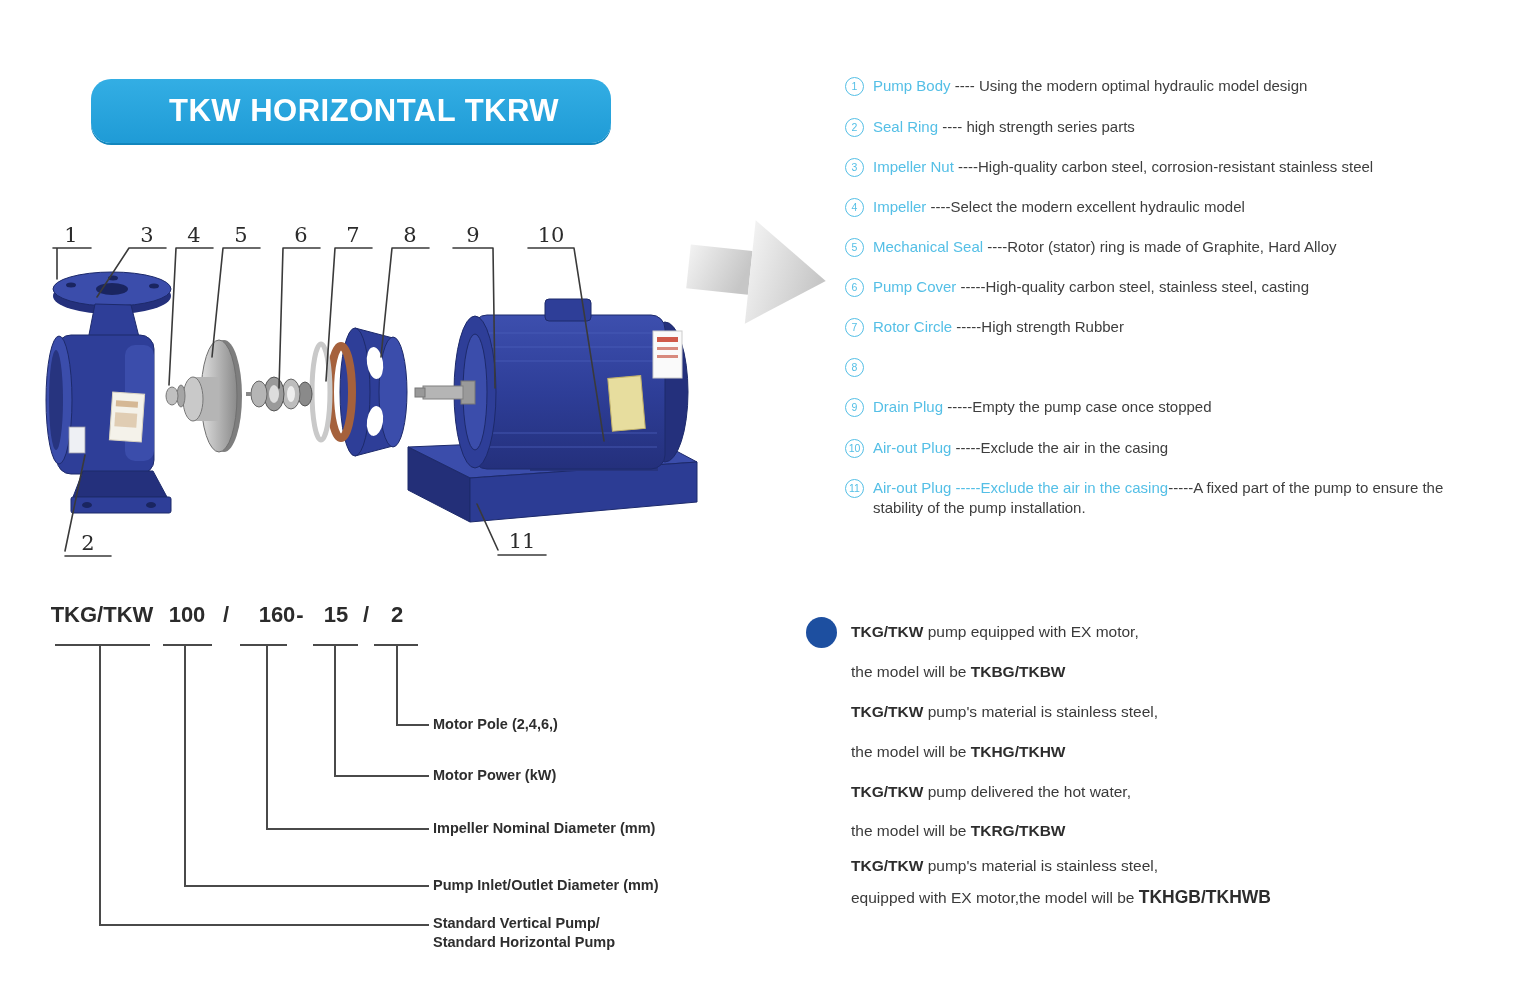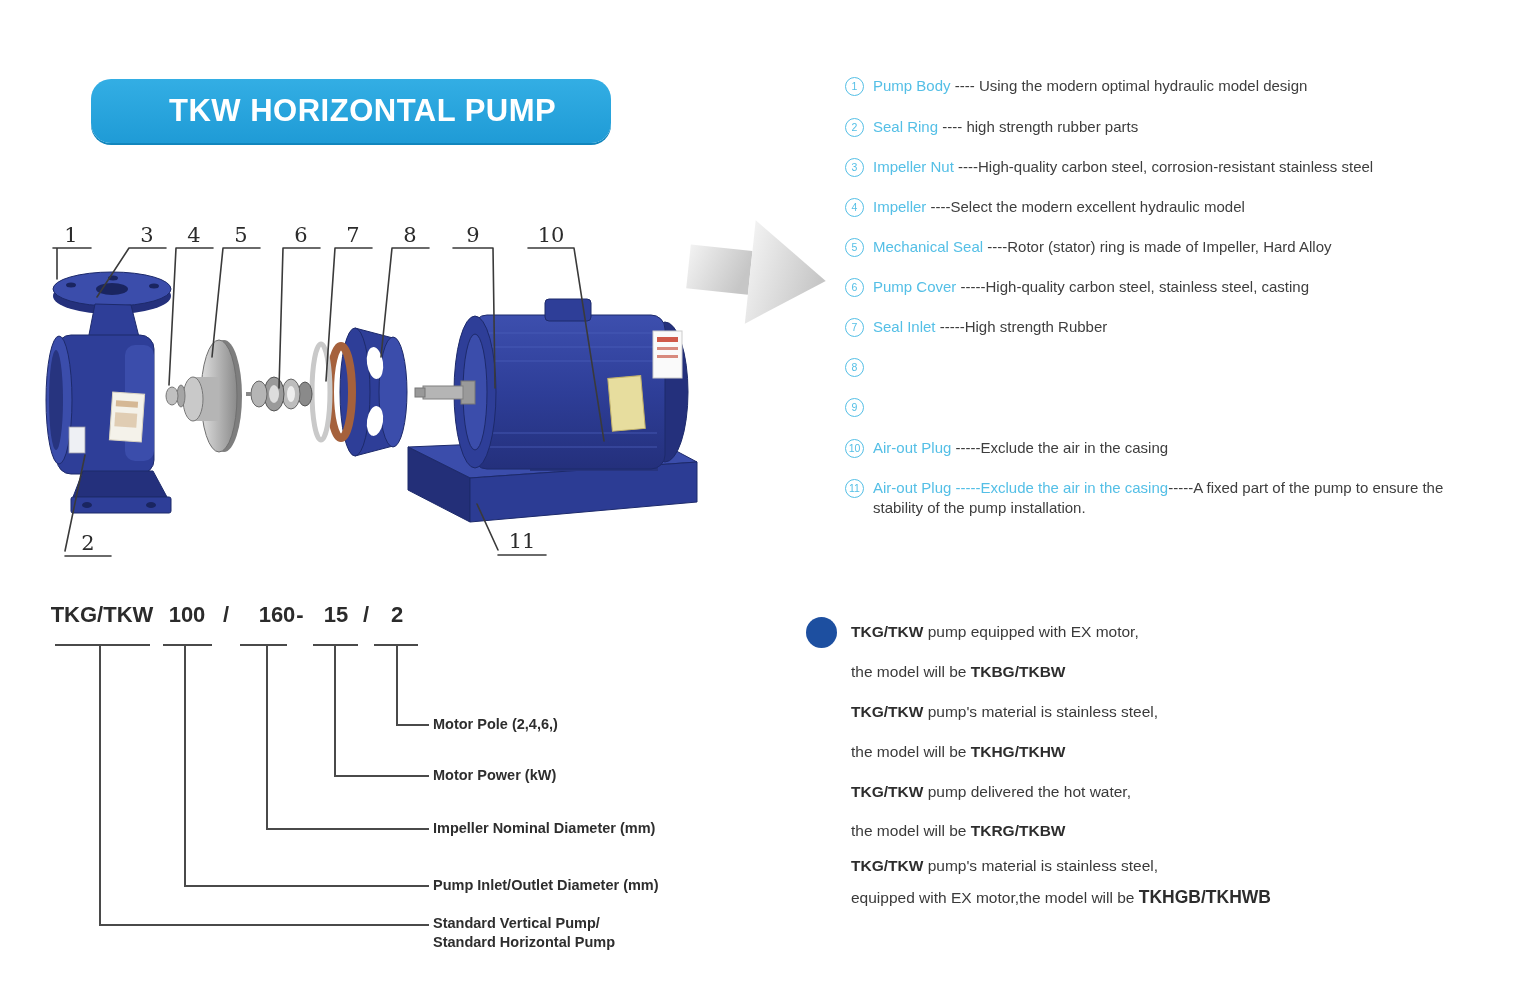--- a/index.html
+++ b/index.html
@@ -48,21 +48,21 @@
   .diagram{position:absolute;left:25px;top:205px;}
   .callout{font-family:"DejaVu Serif",serif;font-size:21px;fill:#2b2b2b;}
   .lead{stroke:#3a3a3a;stroke-width:1.6;fill:none;stroke-linecap:round;}
 </style>
 </head>
 <body>
 
 <div class="page">
 
   <div class="banner">
-    <span>TKW HORIZONTAL PUMP</span>
+    <span>TKW HORIZONTAL TKRW</span>
   </div>
 
   <svg class="diagram" width="810" height="372" viewBox="0 0 810 372">
     <defs>
       <linearGradient id="agrad" x1="0" y1="0" x2="1" y2="0.25">
         <stop offset="0" stop-color="#f2f2f2"></stop>
           <stop offset="1" stop-color="#c6c6c6"></stop>
       </linearGradient>
       <linearGradient id="mgrad" x1="0" y1="0" x2="0" y2="1">
         <stop offset="0" stop-color="#3d4fae"></stop>
@@ -200,47 +200,48 @@
     </g>
   </svg>
 
   <div>
     <div class="pitem it-0">
       <span class="pnum">1</span>
       <span><span class="pname">Pump Body</span><span class="psep"> ---- </span><span class="pdesc">Using the modern optimal hydraulic model design</span></span>
     </div>
     <div class="pitem it-1">
       <span class="pnum">2</span>
-      <span><span class="pname">Seal Ring</span><span class="psep"> ---- </span><span class="pdesc">high strength rubber parts</span></span>
+      <span><span class="pname">Seal Ring</span><span class="psep"> ---- </span><span class="pdesc">high strength series parts</span></span>
     </div>
     <div class="pitem it-2">
       <span class="pnum">3</span>
       <span><span class="pname">Impeller Nut</span><span class="psep"> ----</span><span class="pdesc">High-quality carbon steel, corrosion-resistant stainless steel</span></span>
     </div>
     <div class="pitem it-3">
       <span class="pnum">4</span>
       <span><span class="pname">Impeller</span><span class="psep"> ----</span><span class="pdesc">Select the modern excellent hydraulic model</span></span>
     </div>
     <div class="pitem it-4">
       <span class="pnum">5</span>
-      <span><span class="pname">Mechanical Seal</span><span class="psep"> ----</span><span class="pdesc">Rotor (stator) ring is made of Impeller, Hard Alloy</span></span>
+      <span><span class="pname">Mechanical Seal</span><span class="psep"> ----</span><span class="pdesc">Rotor (stator) ring is made of Graphite, Hard Alloy</span></span>
     </div>
     <div class="pitem it-5">
       <span class="pnum">6</span>
       <span><span class="pname">Pump Cover</span><span class="psep"> -----</span><span class="pdesc">High-quality carbon steel, stainless steel, casting</span></span>
     </div>
     <div class="pitem it-6">
       <span class="pnum">7</span>
-      <span><span class="pname">Seal Inlet</span><span class="psep"> -----</span><span class="pdesc">High strength Rubber</span></span>
+      <span><span class="pname">Rotor Circle</span><span class="psep"> -----</span><span class="pdesc">High strength Rubber</span></span>
     </div>
     <div class="pitem it-7">
       <span class="pnum">8</span>
     </div>
     <div class="pitem it-8">
       <span class="pnum">9</span>
+      <span><span class="pname">Drain Plug</span><span class="psep"> -----</span><span class="pdesc">Empty the pump case once stopped</span></span>
     </div>
     <div class="pitem it-9">
       <span class="pnum">10</span>
       <span><span class="pname">Air-out Plug</span><span class="psep"> -----</span><span class="pdesc">Exclude the air in the casing</span></span>
     </div>
     <div class="pitem it-10">
       <span class="pnum">11</span>
       <span><span class="pname">Air-out Plug</span><span class="pname"> -----</span><span class="pname">Exclude the air in the casing</span><span class="psep">-----</span><span class="pdesc">A fixed part of the pump to ensure the stability of the pump installation.</span></span>
     </div>
   </div>

